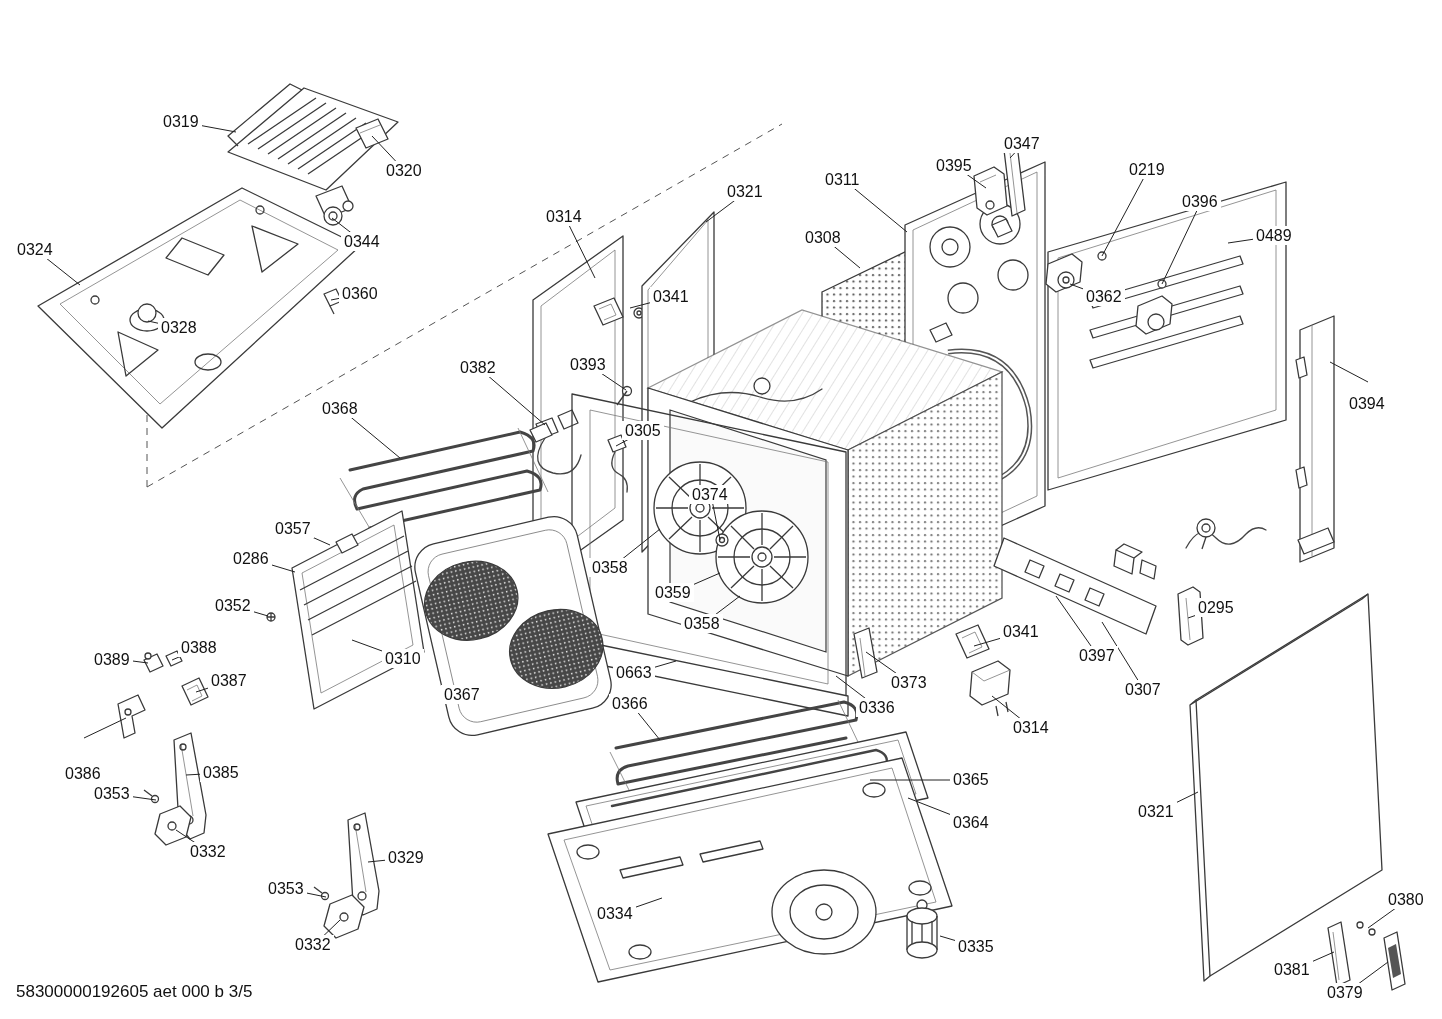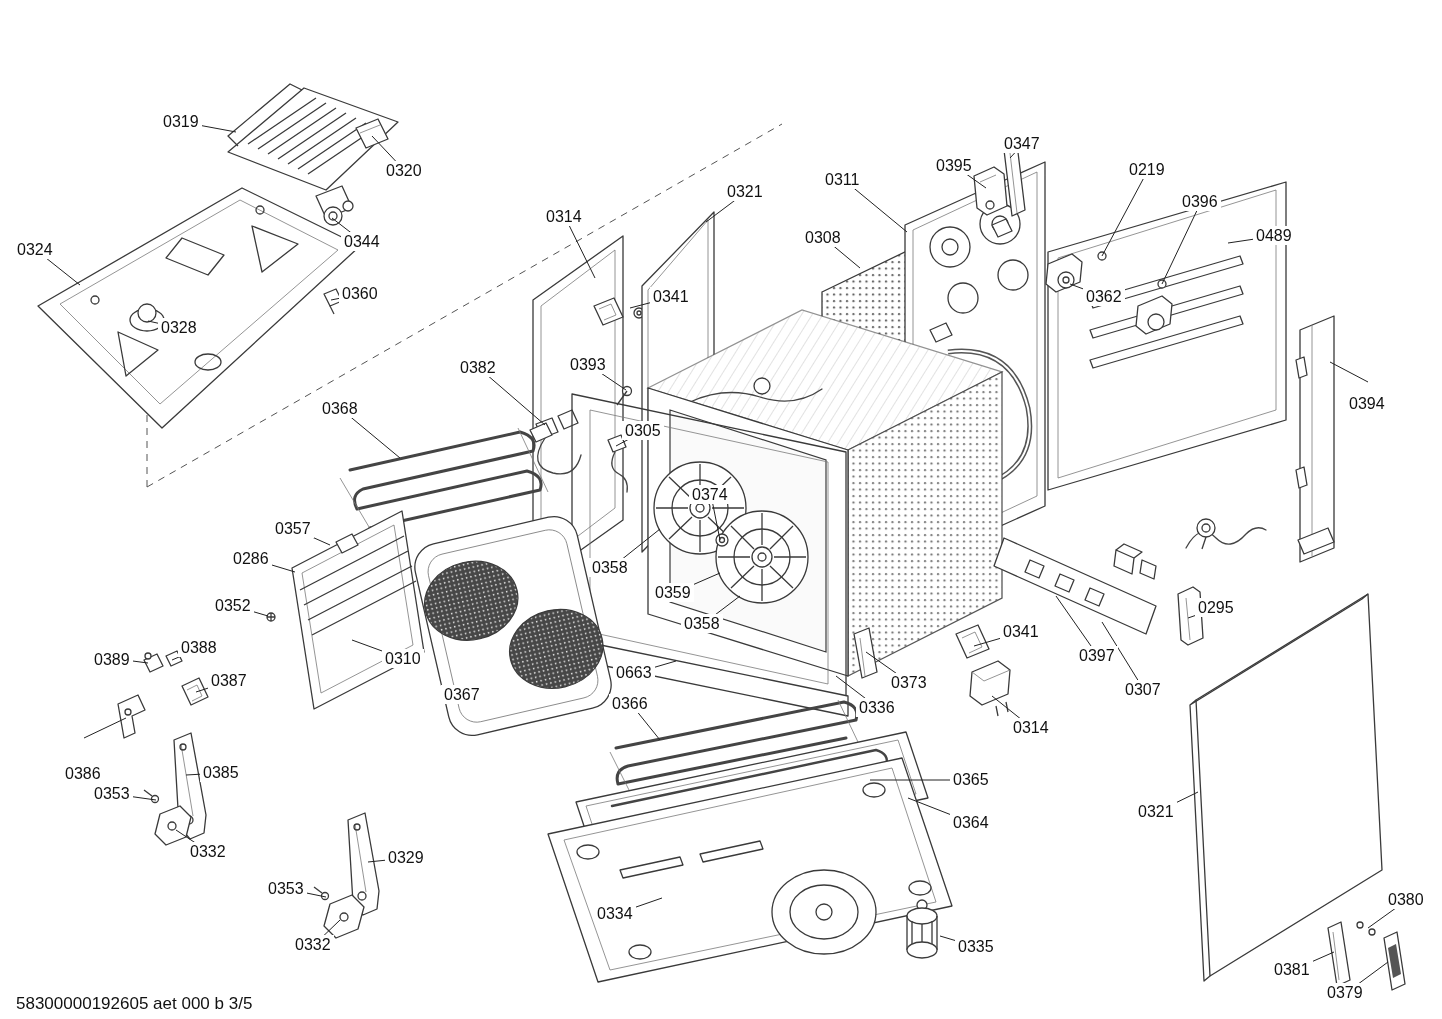--- a/index.html
+++ b/index.html
@@ -3,21 +3,21 @@
 <meta charset="utf-8">
 <style>
   html,body{margin:0;padding:0;background:#ffffff;}
   body{width:1442px;height:1019px;font-family:"Liberation Sans",sans-serif;}
   .stage{position:relative;width:1442px;height:1019px;background:#fff;overflow:hidden;}
   #artwork{position:absolute;left:0;top:0;z-index:1;}
   #leader-lines{position:absolute;left:0;top:0;z-index:2;}
   #leader-lines line{stroke:#222;stroke-width:1;}
   #labels{position:absolute;left:0;top:0;width:100%;height:100%;z-index:3;pointer-events:none;}
   .part-label{position:absolute;font-size:16px;line-height:19px;color:#111;background:#fff;padding:0 3px;white-space:nowrap;}
-  .footer-text{position:absolute;left:16px;top:982px;font-size:17px;color:#111;z-index:3;margin-top:12px;}
+  .footer-text{position:absolute;left:16px;top:982px;font-size:17px;color:#111;z-index:3;}
   
   .ln{stroke:#3a3a3a;fill:none;stroke-width:1.3;stroke-linejoin:round;}
   .fw{fill:#ffffff;stroke:#3a3a3a;stroke-width:1.3;stroke-linejoin:round;}
   .thin{stroke:#7a7a7a;fill:none;stroke-width:0.8;}
   .elem{stroke:#444;fill:none;stroke-width:3;stroke-linecap:round;stroke-linejoin:round;}
   .elem2{stroke:#444;fill:none;stroke-width:2.4;stroke-linecap:round;stroke-linejoin:round;}
   .dash{stroke:#555;fill:none;stroke-width:1;stroke-dasharray:7 6;}
   .wire{stroke:#444;fill:none;stroke-width:1.3;stroke-linecap:round;}
 </style>
 </head>

